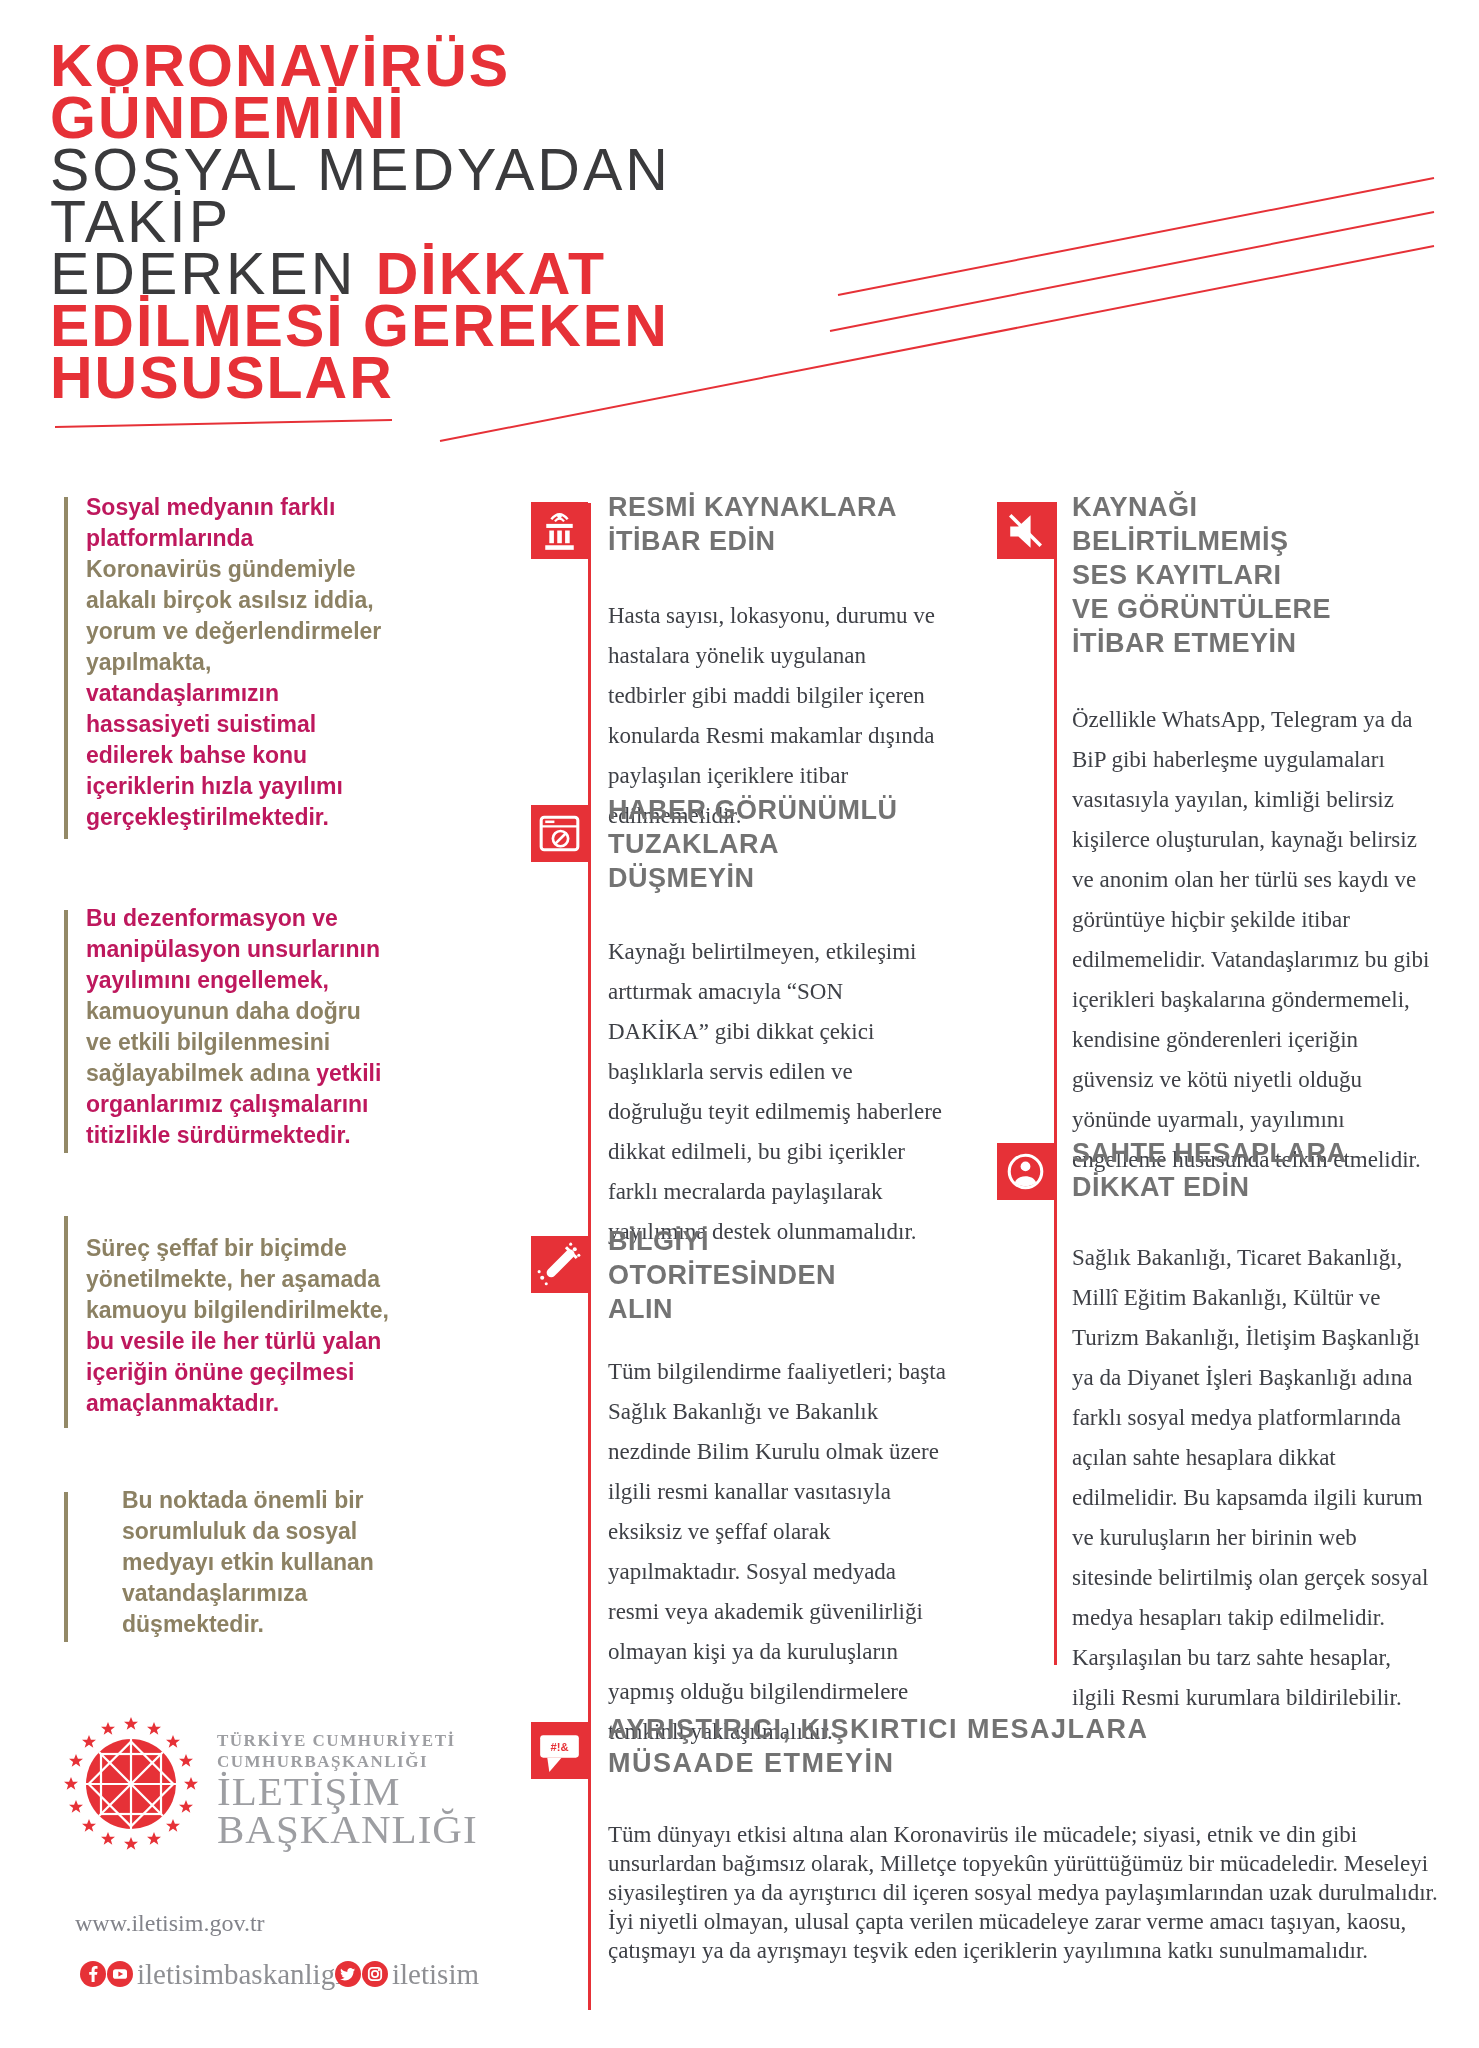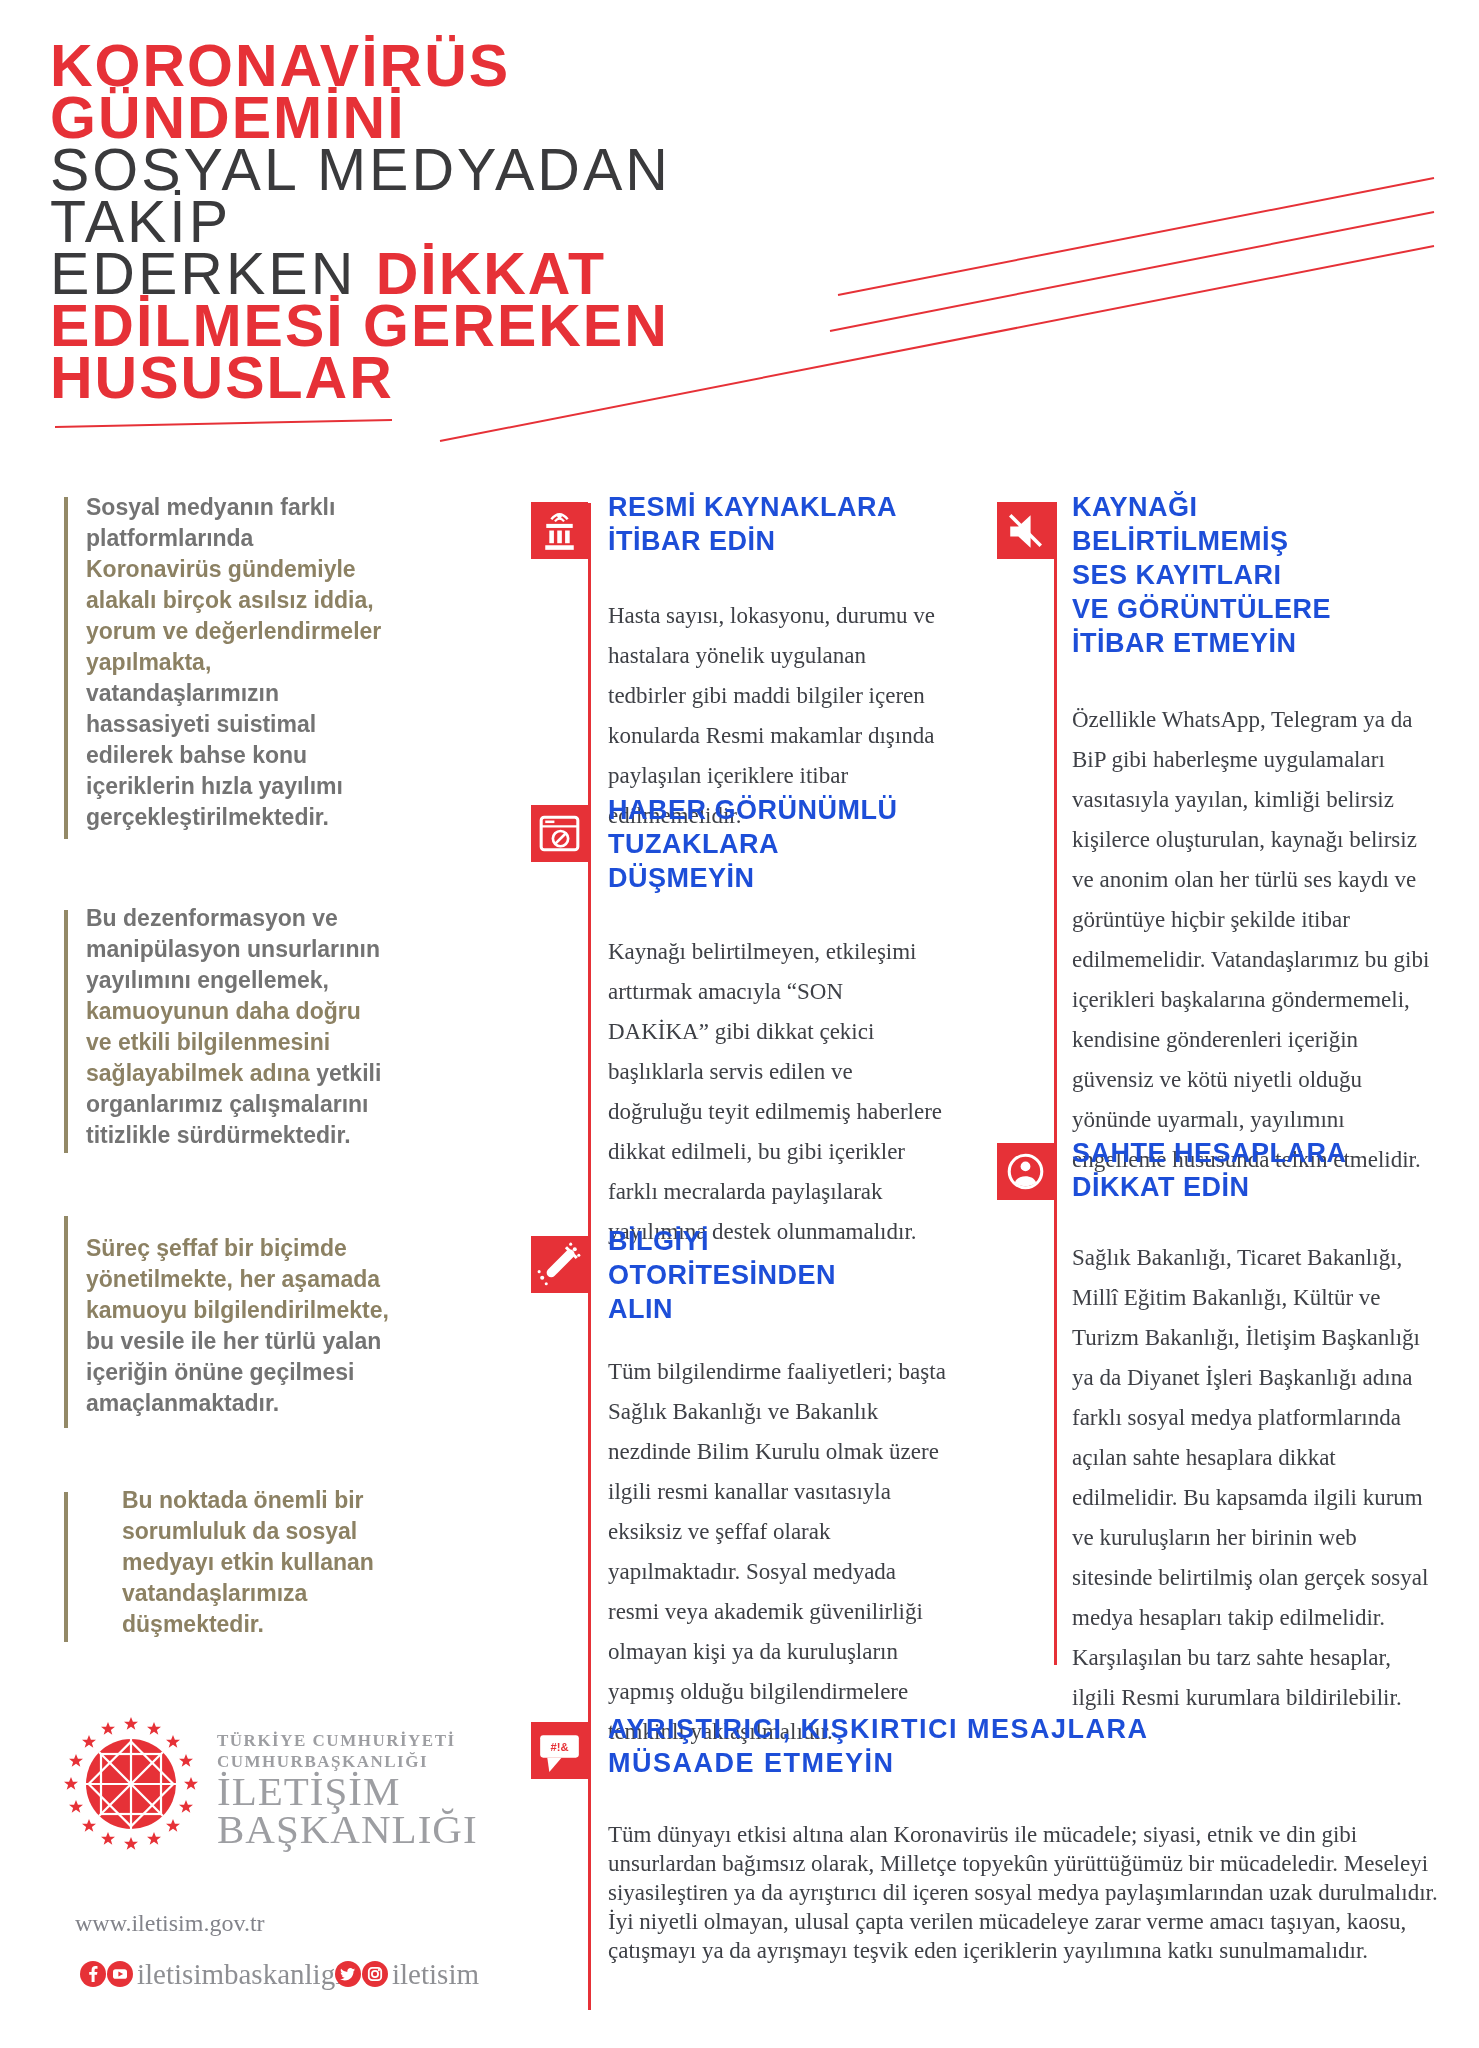--- a/index.html
+++ b/index.html
@@ -10,28 +10,28 @@
   
   .title{left:50px;top:40px;width:760px;line-height:52px;font-size:59px;letter-spacing:2px;}
   .t-red{color:#e63137;font-weight:bold;}
   .t-light{color:#3a3a3c;font-weight:normal;letter-spacing:3px;}
 
   
   .deco{left:0;top:0;width:1479px;height:470px;pointer-events:none;}
 
   
   .intro{left:86px;width:306px;font-size:23px;line-height:31px;font-weight:bold;margin:0;}
-  .seg-red{color:#737373;}
+  .seg-red{color:#be185d;}
   .seg-olive{color:#8c8163;}
   .bar{left:64px;width:4px;background:#938967;}
 
   
   .iconbox{width:57px;height:57px;background:#e63137;}
   .vline{width:3px;background:#e63137;}
-  .sec-title{color:#1d4ed8;font-weight:bold;font-size:27px;line-height:34px;
+  .sec-title{color:#737373;font-weight:bold;font-size:27px;line-height:34px;
              letter-spacing:0.5px;white-space:pre-line;margin:0;}
   .sec-body{color:#3e4046;font-family:"Liberation Serif", serif;font-size:23px;
             line-height:40px;margin:0;}
 
   
   .logo-small{color:#9d9ea2;font-family:"Liberation Serif", serif;font-size:17px;
               letter-spacing:1.5px;font-weight:bold;line-height:19px;}
   .logo-big{color:#9d9ea2;font-family:"Liberation Serif", serif;font-size:41px;
             letter-spacing:1px;line-height:39px;}
   .site{color:#82838a;font-family:"Liberation Serif", serif;font-size:24px;}

